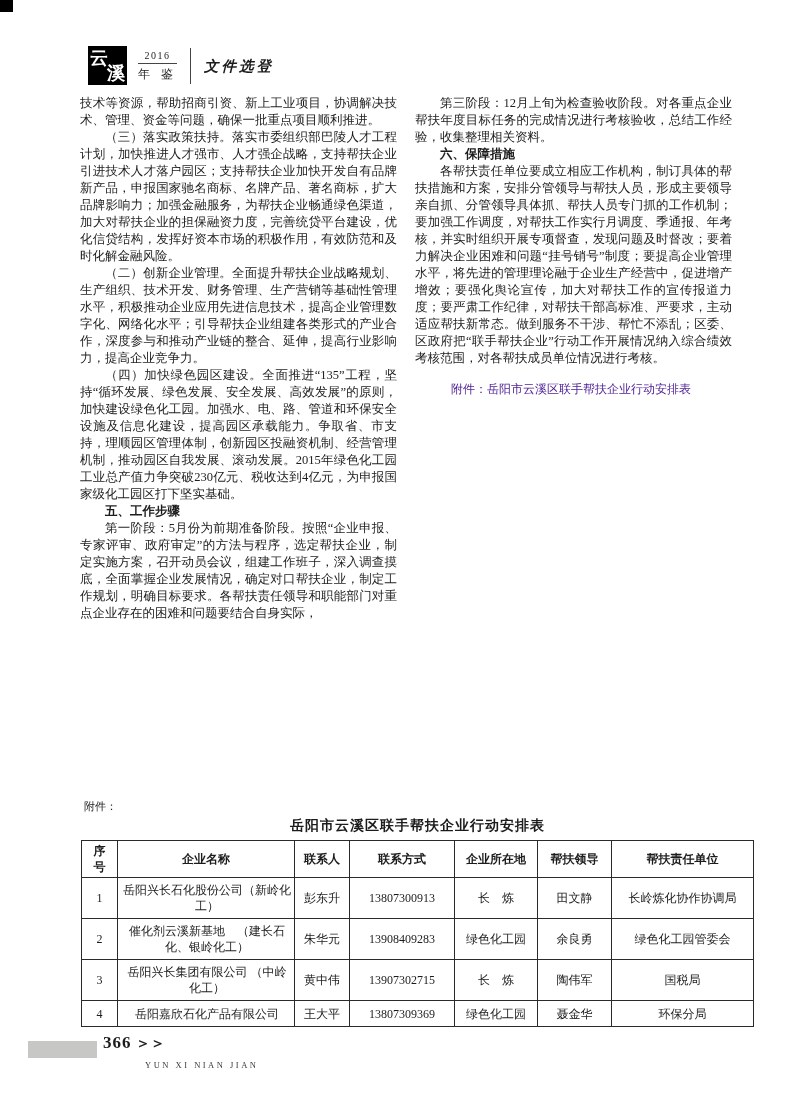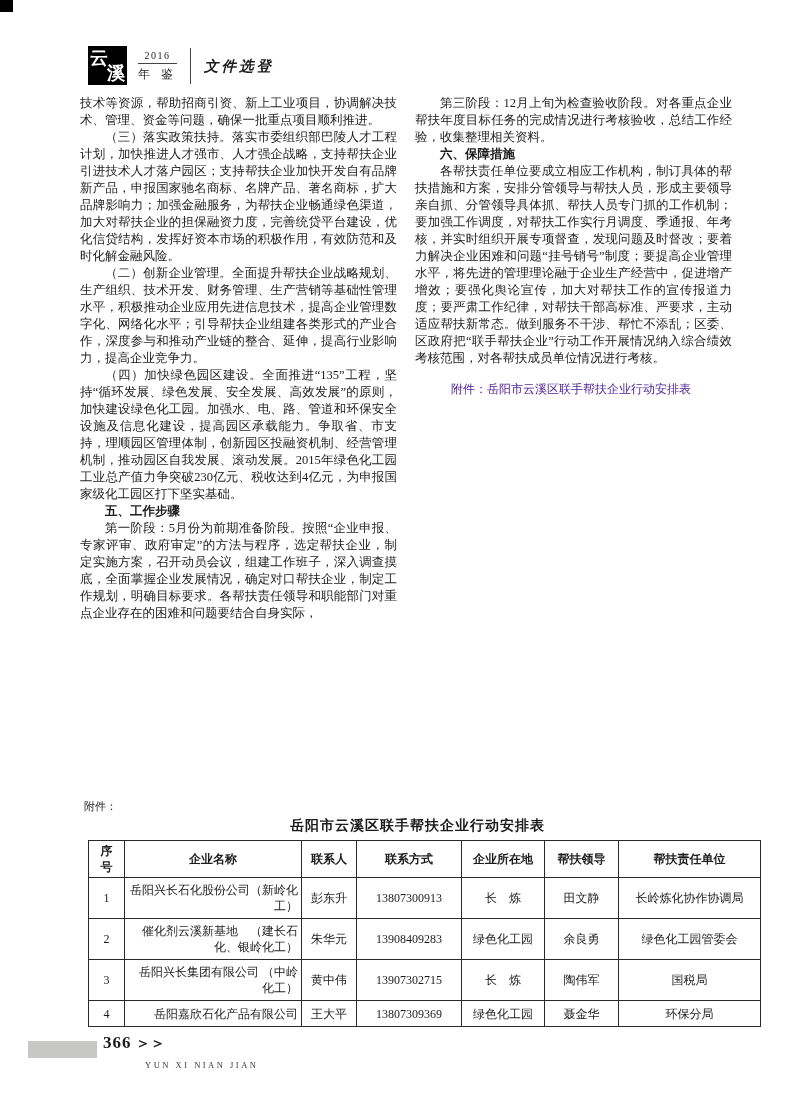--- a/index.html
+++ b/index.html
@@ -67,29 +67,29 @@
   
   .attachment{position:absolute;top:799px;left:80px;width:675px;}
   .att-label{font-size:11px;margin:0 0 3px 4px;}
   .table-title{
     margin:0 0 5px 0;text-align:center;
     font-size:14px;font-weight:bold;letter-spacing:1px;
     font-family:"Liberation Serif","DejaVu Serif",serif;
   }
   table.assign{
     width:672px;border-collapse:collapse;table-layout:fixed;
-    font-size:12px;margin-left:8px;
+    font-size:12px;margin-left:1px;
   }
   table.assign th,table.assign td{
     border:1px solid #2a2a2a;
     padding:2px 3px;text-align:center;vertical-align:middle;line-height:16px;
     overflow:hidden;
   }
   table.assign th{font-weight:bold;height:19px;}
-  table.assign td.name{text-align:right;padding-left:5px;}
+  table.assign td.name{text-align:center;padding-left:5px;}
   table.assign tr.tall td{height:36px;}
   table.assign tr.short td{height:21px;}
   
   .gray-bar{
     position:absolute;left:28px;top:1041px;width:69px;height:17px;background:#c7c7c6;
   }
   .pageno{
     position:absolute;left:103px;top:1033px;
     font-size:17px;font-weight:bold;letter-spacing:1px;
     font-family:"Liberation Serif","DejaVu Serif",serif;

